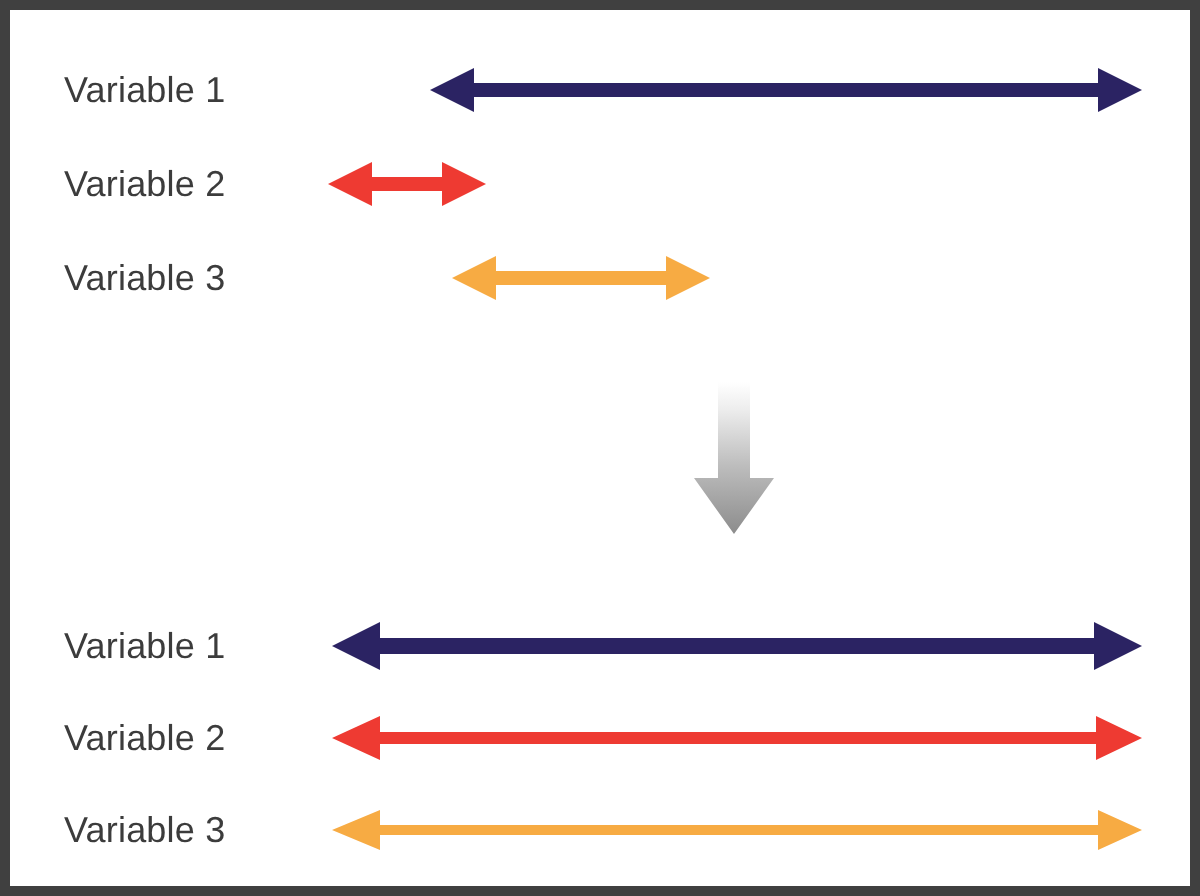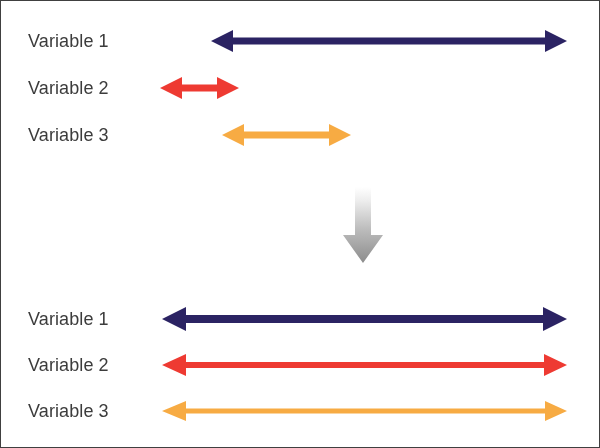--- a/index.html
+++ b/index.html
@@ -10,21 +10,21 @@
   }
   body {
     font-family: "Liberation Sans", sans-serif;
   }
   #canvas {
     position: relative;
     width: 600px;
     height: 448px;
     background: #ffffff;
     box-sizing: border-box;
-    border: 1px solid #404040;
+    border: 5px solid #404040;
     overflow: hidden;
   }
   #diagram-svg {
     position: absolute;
     left: 0;
     top: 0;
     width: 600px;
     height: 448px;
     display: block;
   }

